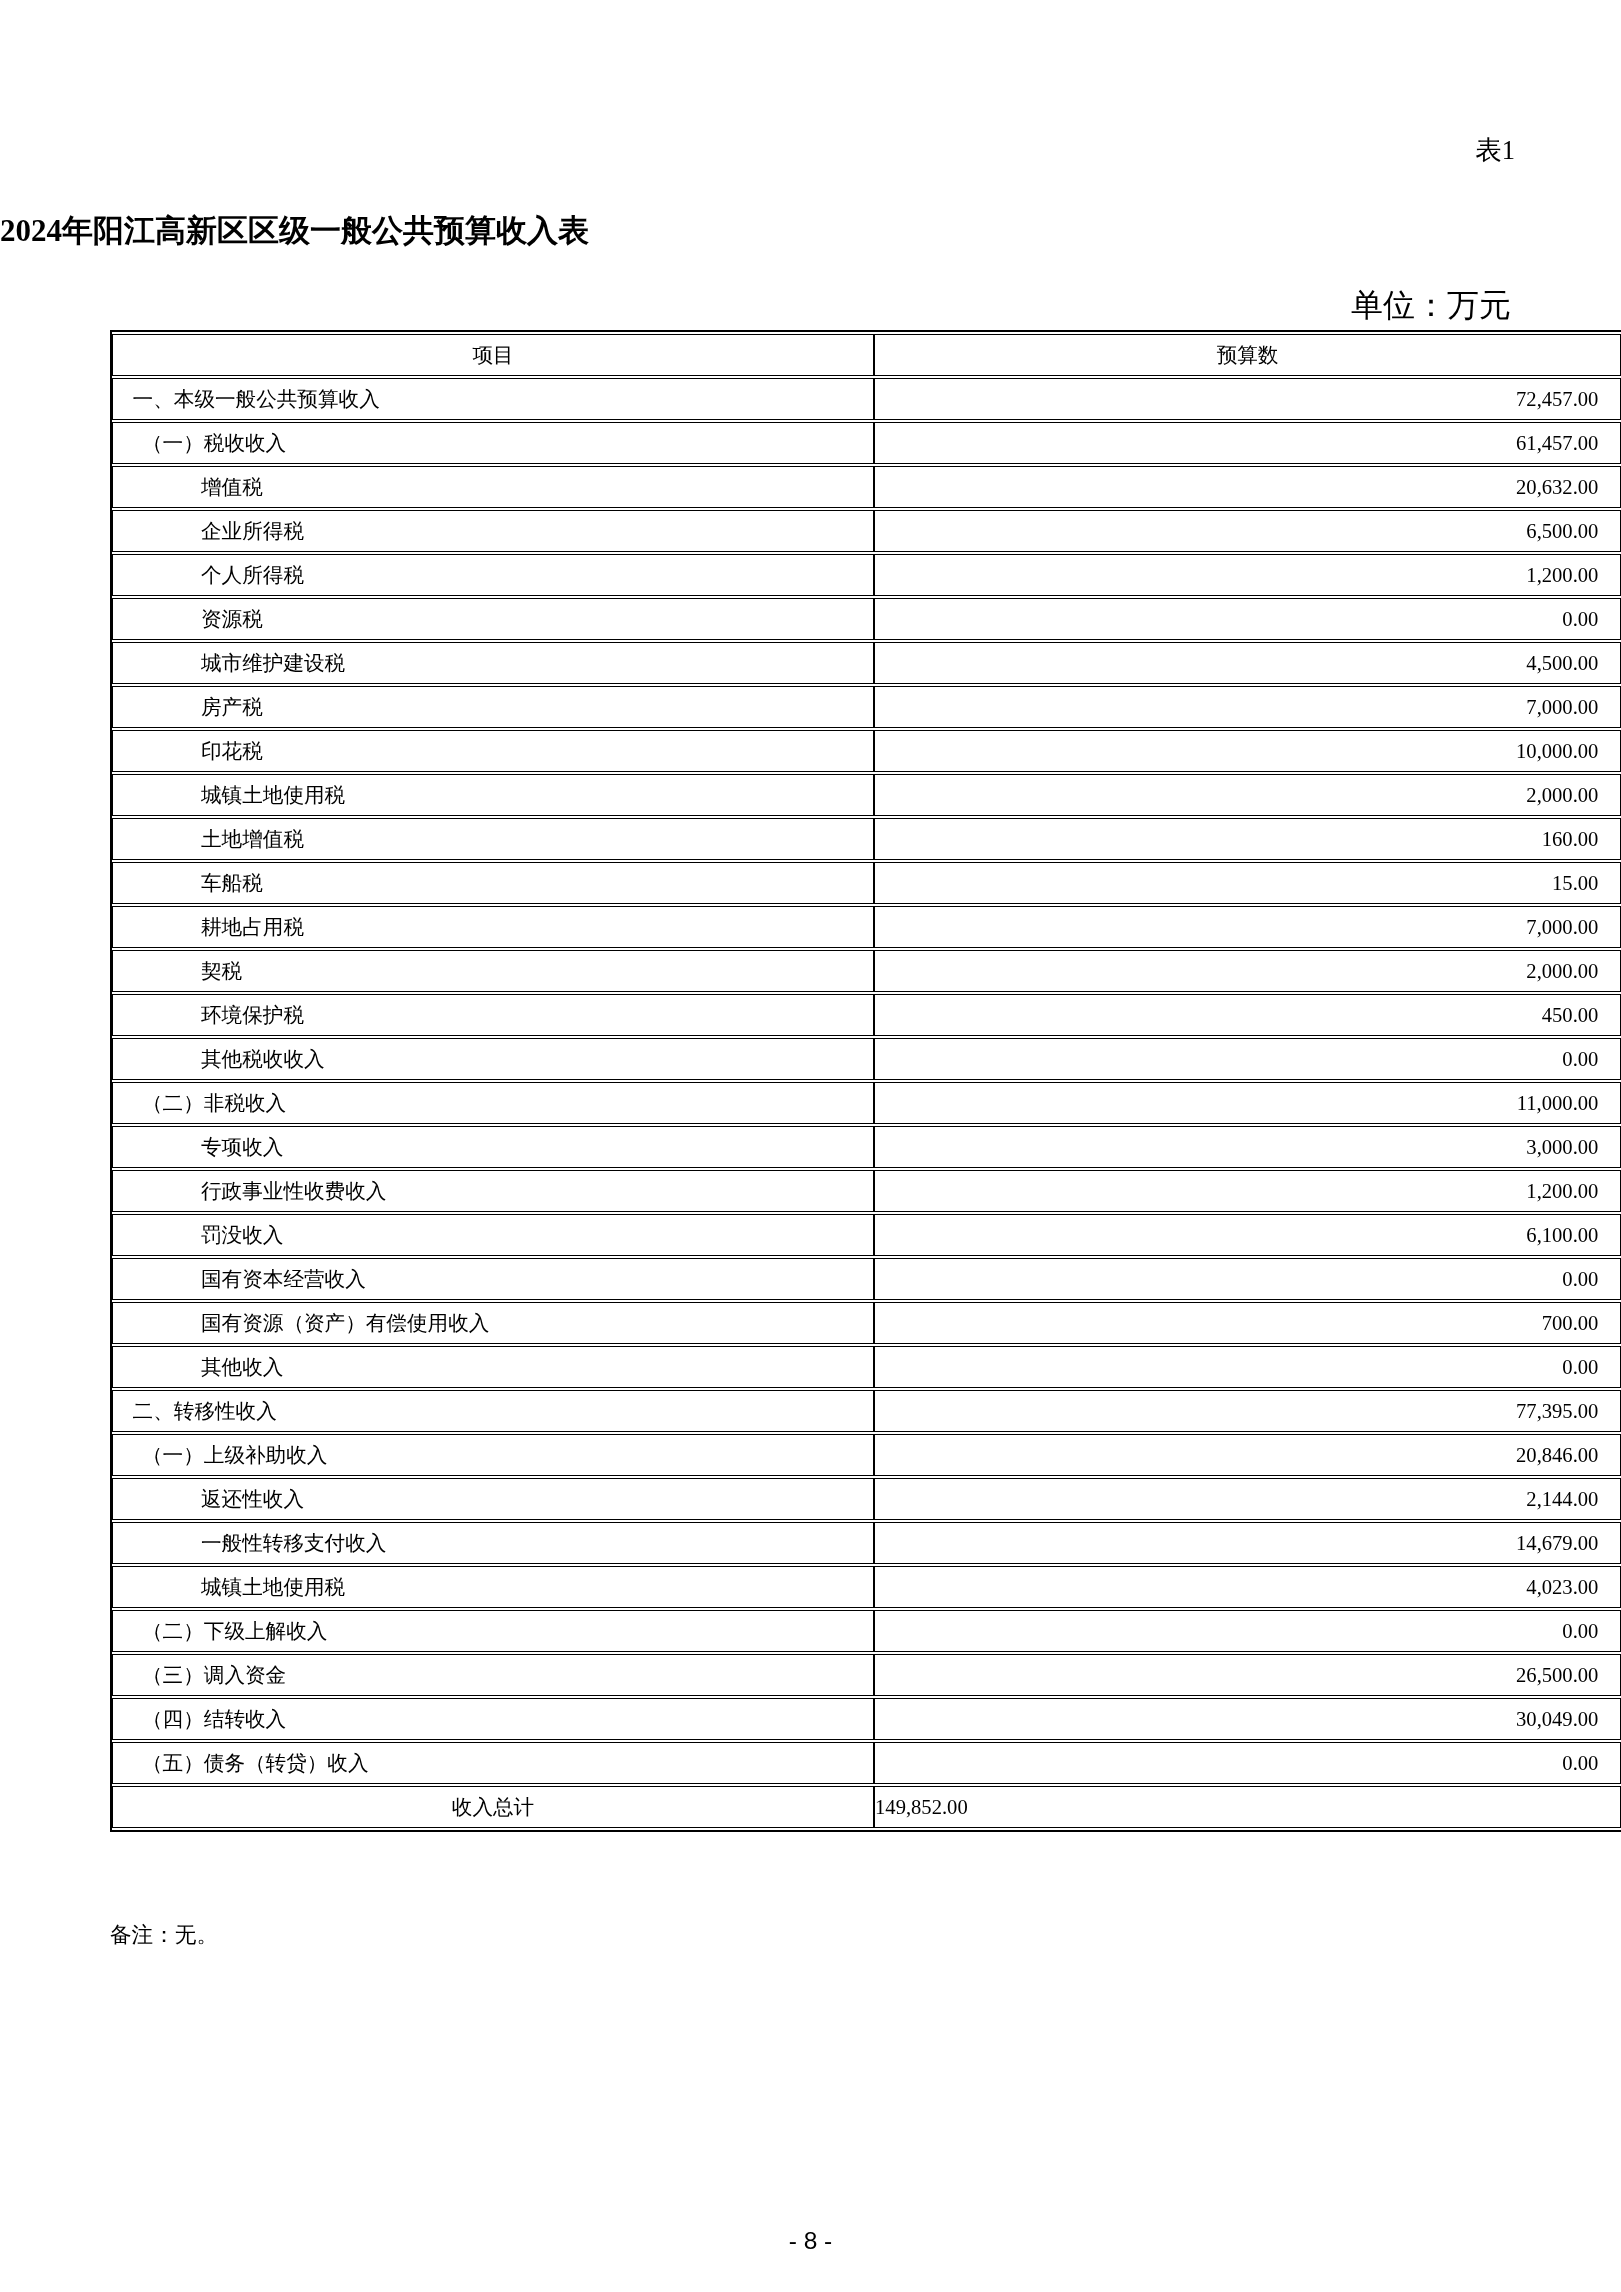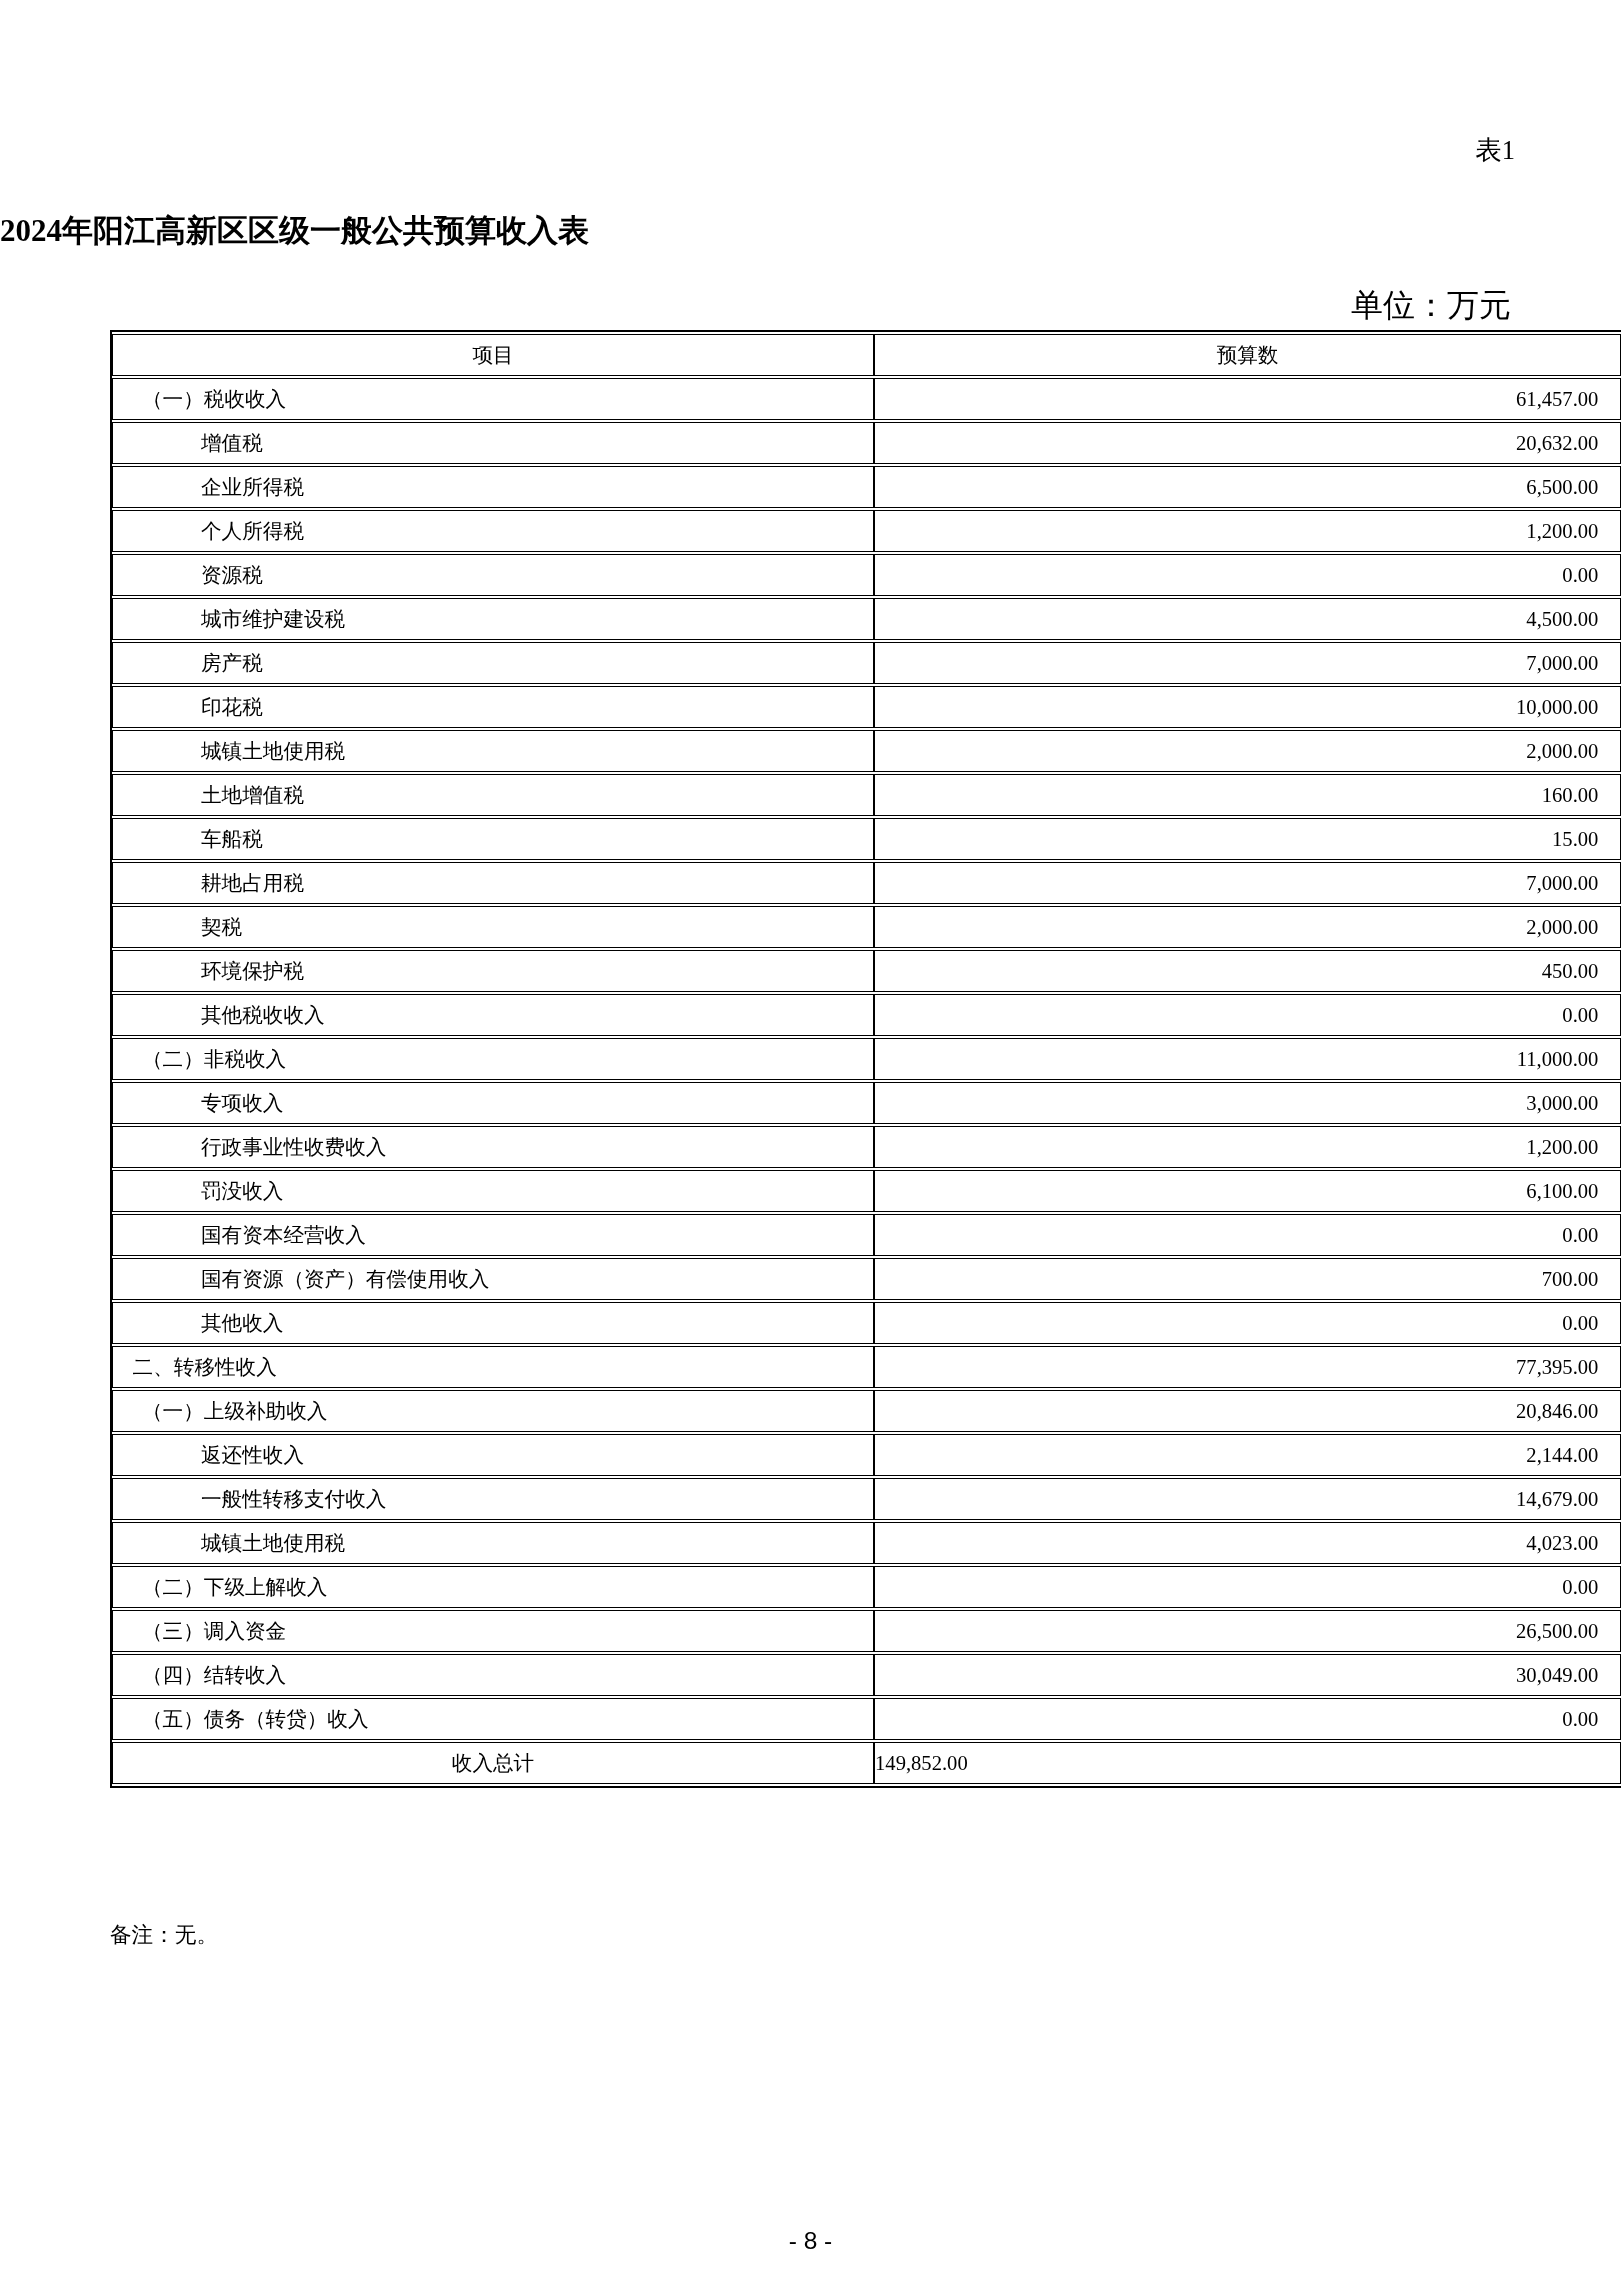--- a/index.html
+++ b/index.html
@@ -117,20 +117,24 @@
       <col class="col-value">
     </colgroup>
     <thead>
       <tr>
         <th>项目</th>
         <th>预算数</th>
       </tr>
     </thead>
     <tbody>
         <tr>
+          <td class="item indent1">一、本级一般公共预算收入</td>
+          <td class="value">72,457.00</td>
+        </tr>
+        <tr>
           <td class="item indent2">（一）税收收入</td>
           <td class="value">61,457.00</td>
         </tr>
         <tr>
           <td class="item indent3">增值税</td>
           <td class="value">20,632.00</td>
         </tr>
         <tr>
           <td class="item indent3">企业所得税</td>
           <td class="value">6,500.00</td>

